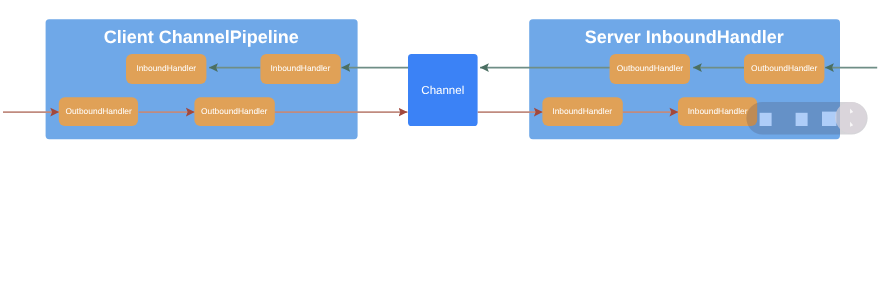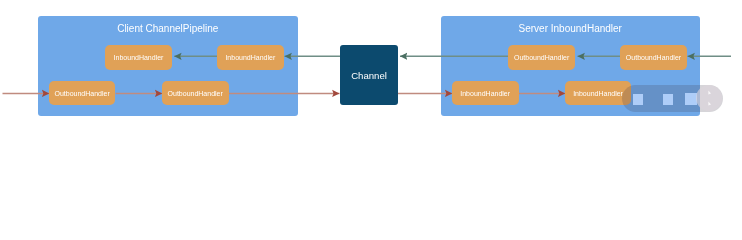--- a/index.html
+++ b/index.html
@@ -1,21 +1,21 @@
 <!DOCTYPE html>
 <html><head>
 <meta charset="utf-8">
 <style>
   html,body{margin:0;padding:0;background:#ffffff;}
   body{width:742px;height:142px;overflow:hidden;font-family:"Liberation Sans",sans-serif;}
   #stage{position:relative;width:742px;height:142px;background:#fff;}
   .pipeline{position:absolute;background:#6fa8e8;border-radius:3px;}
-  .pipe-title{position:absolute;width:100%;text-align:center;color:#ffffff;font-size:10px;font-weight:normal;letter-spacing:0px;}
+  .pipe-title{position:absolute;width:100%;text-align:center;color:#ffffff;font-size:15px;font-weight:bold;letter-spacing:0px;}
   .handler{position:absolute;background:#e0a157;border-radius:5px;display:flex;align-items:center;justify-content:center;color:#ffffff;font-size:7px;}
-  .channel{position:absolute;background:#0c4a6e;border-radius:3px;display:flex;align-items:center;justify-content:center;color:#fff;font-size:9.6px;}
+  .channel{position:absolute;background:#3b82f6;border-radius:3px;display:flex;align-items:center;justify-content:center;color:#fff;font-size:9.6px;}
   svg.arrows{position:absolute;left:0;top:0;width:742px;height:142px;pointer-events:none;}
   #overlay{position:absolute;left:622px;top:84.8px;width:101px;height:26.8px;}
   .ov-pill{position:absolute;left:0;top:0;width:101px;height:26.8px;border-radius:13.4px;background:rgba(69,66,84,0.22);overflow:hidden;}
   .ov-sq{position:absolute;background:#aecdf8;}
   .ov-sq.s1{left:11px;top:9.2px;width:9.5px;height:11px;}
   .ov-sq.s2{left:41px;top:9.2px;width:9.5px;height:11px;}
   .ov-sq.s3{left:62.5px;top:8.7px;width:12.5px;height:11.8px;}
   .ov-knob{position:absolute;left:74px;top:0.3px;width:26.2px;height:26.2px;border-radius:13.1px;background:rgba(221,213,219,0.62);}
 </style>
 </head>

